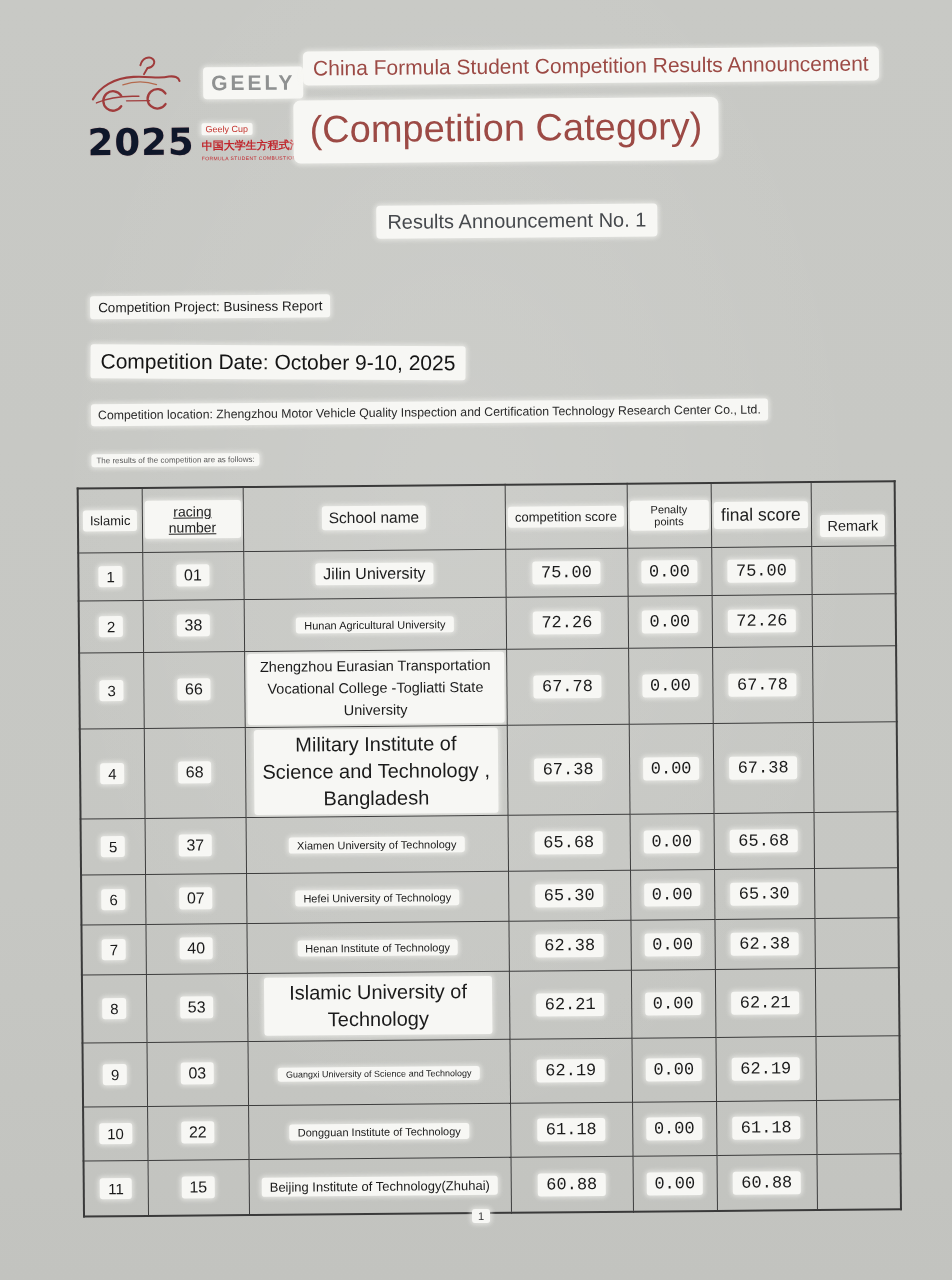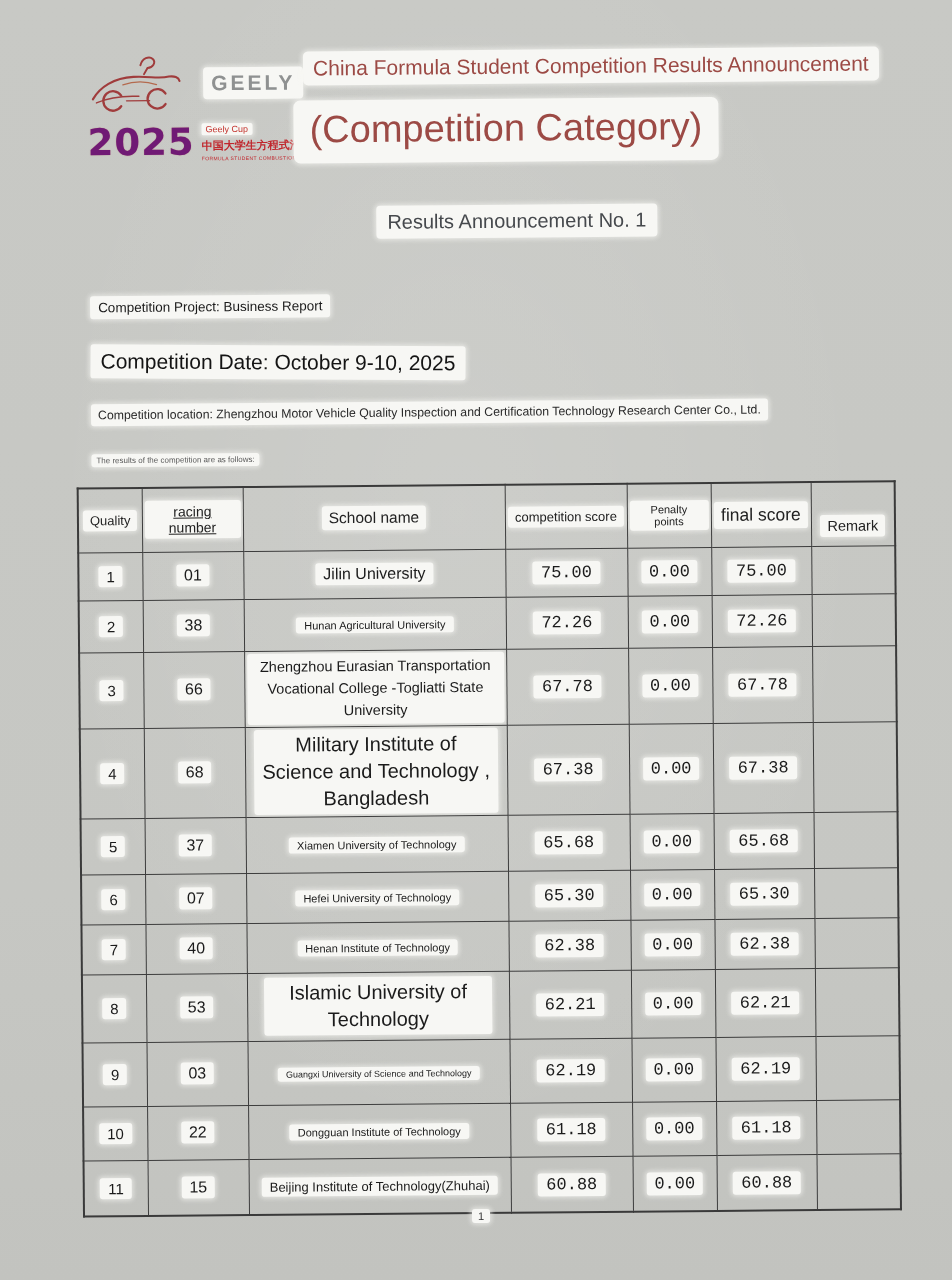--- a/index.html
+++ b/index.html
@@ -35,21 +35,21 @@
   .car-logo{width:98px;height:62px;flex:0 0 auto;}
   .logo-divider{width:2px;height:48px;background:#aeafab;}
   .geely{
     font-size:21px;font-weight:700;letter-spacing:3px;
     color:#8f9191;padding:4px 8px;border-radius:4px;
   }
   .logo-row2{display:flex;margin-top:9px;align-items:flex-start;}
   .logo-year{
     font-family:"DejaVu Sans", sans-serif;
     font-size:37px;font-weight:900;line-height:1;
-    color:#701a75;letter-spacing:1px;
+    color:#0f172a;letter-spacing:1px;
     text-shadow:0 0 1px rgba(160,20,20,0.4);
   }
   .logo-sub{margin-left:7px;display:flex;flex-direction:column;align-items:flex-start;}
   .geely-cup{font-size:9px;color:#c4342f;font-weight:400;padding:1px 4px;border-radius:2px;}
   .logo-cn{font-size:11px;font-weight:700;color:#c0272d;margin-top:3px;white-space:nowrap;}
   .logo-tiny{font-size:5px;color:#c0272d;letter-spacing:0.4px;margin-top:2px;white-space:nowrap;}
 
   
   .title1{
     position:absolute;left:308px;top:50px;
@@ -172,21 +172,21 @@
       <col style="width:64px">
         <col style="width:101px">
         <col style="width:262px">
       <col style="width:122px">
         <col style="width:84px">
         <col style="width:100px">
         <col style="width:84px">
     </colgroup>
     <thead>
       <tr>
-        <th><span class="patch h-rank">Quality</span></th>
+        <th><span class="patch h-rank">Islamic</span></th>
         <th><span class="patch h-num">racing number</span></th>
         <th><span class="patch h-school">School name</span></th>
         <th><span class="patch h-comp">competition score</span></th>
         <th><span class="patch h-pen">Penalty points</span></th>
         <th><span class="patch h-final">final score</span></th>
         <th><span class="patch h-remark">Remark</span></th>
       </tr>
     </thead>
     <tbody>
       <tr>

